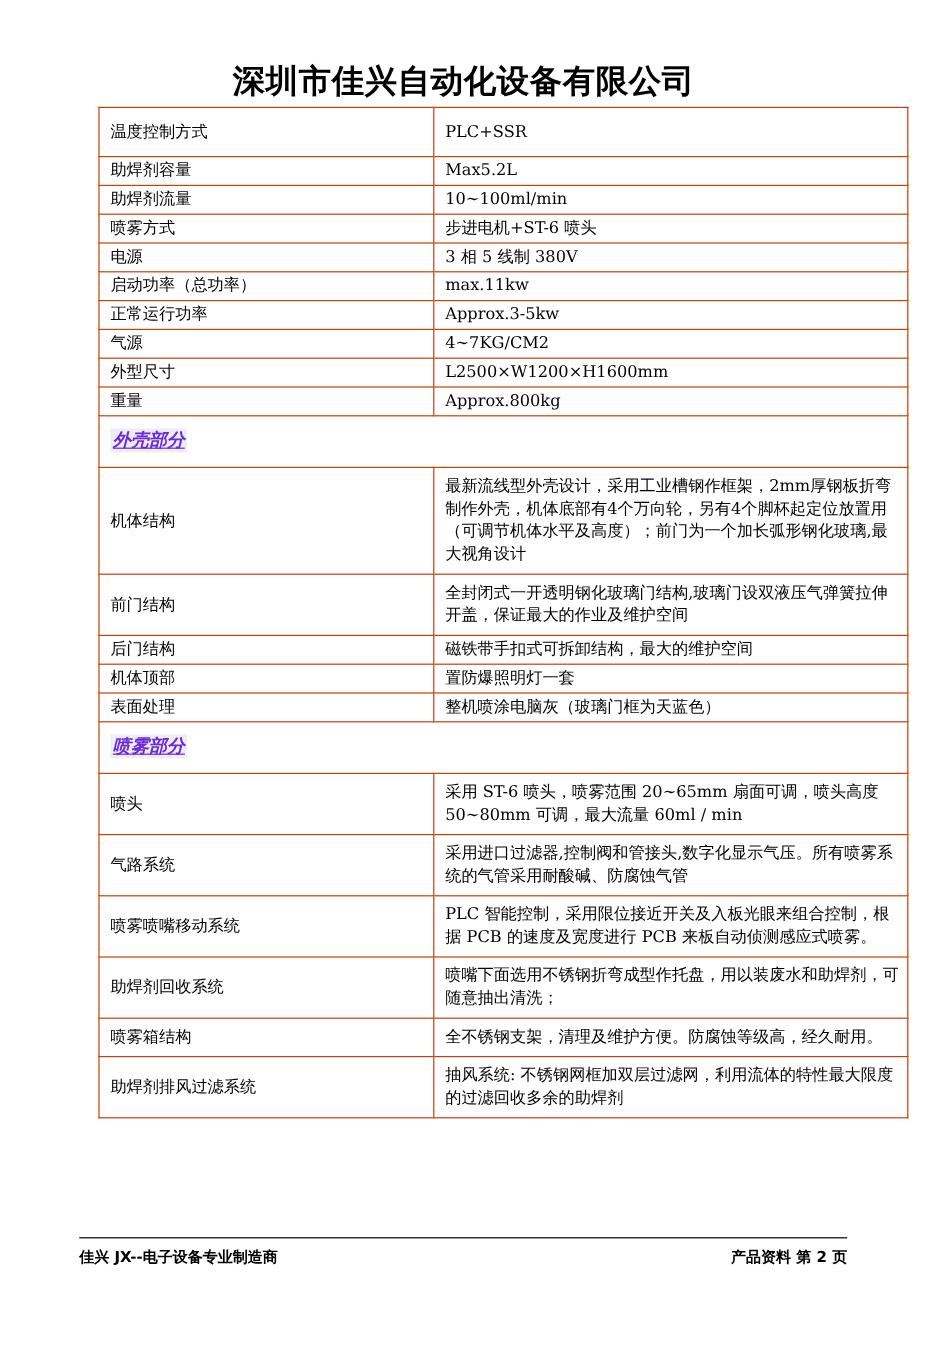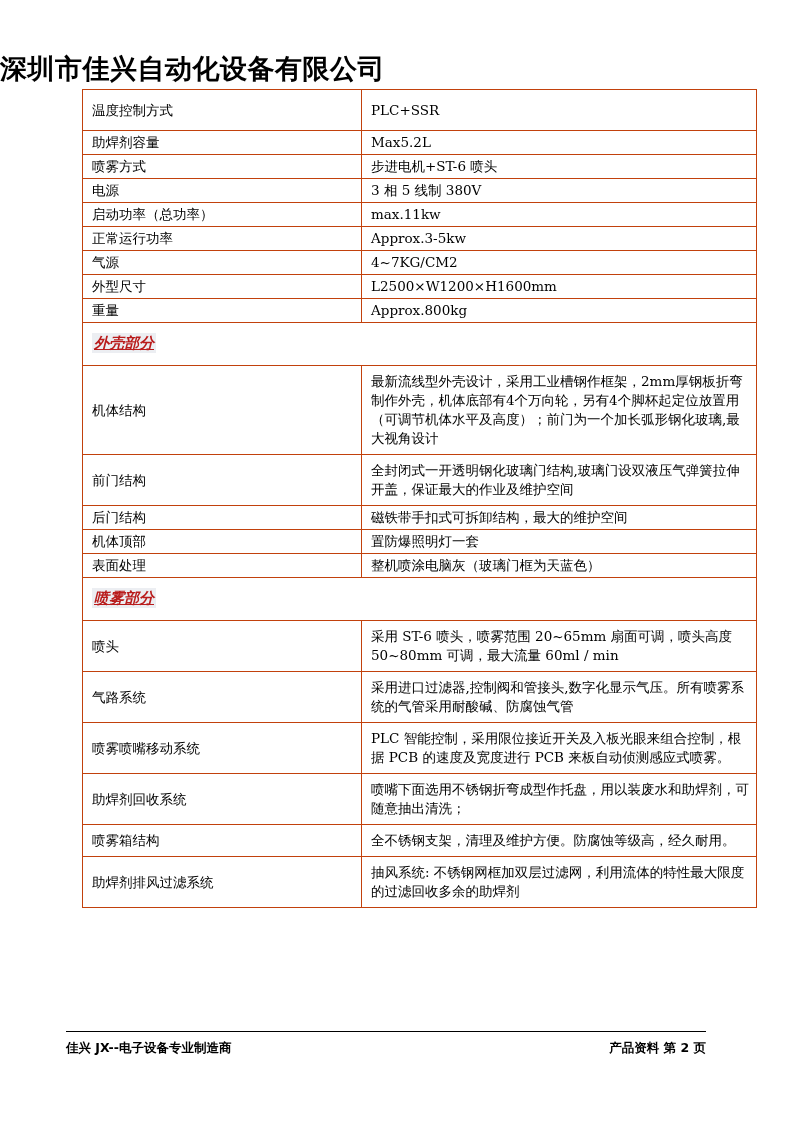--- a/index.html
+++ b/index.html
@@ -23,27 +23,28 @@
     padding: 0;
     background: #ffffff;
   }
 
   
   .doc-title {
     position: absolute;
     top: 52px;
     left: 0;
     width: 687px;
-    text-align: left;
+    text-align: center;
     font-family: "DejaVu Serif", "Liberation Serif", serif;
     font-weight: bold;
     font-size: 27px;
     line-height: 34px;
     letter-spacing: 0.5px;
     white-space: nowrap;
+    padding-left: 43px;
   }
 
   
   .spec-table {
     position: absolute;
     top: 89px;
     left: 82px;
     width: 640px;
     border-collapse: collapse;
     table-layout: fixed;
@@ -76,21 +77,21 @@
     padding-bottom: 6px;
   }
 
   
   tr.section-row td {
     padding: 7px 9px 9px 9px;
     height: 26px;
   }
   .section-title {
     display: inline-block;
-    color: #b91c1c;
+    color: #6d28d9;
     font-weight: bold;
     font-style: italic;
     text-decoration: underline;
     font-size: 15px;
     line-height: 20px;
     background: #eceef2;
     padding: 0 2px;
     font-family: "DejaVu Serif", "Liberation Serif", serif;
   }
 
@@ -124,20 +125,24 @@
     <tbody>
         <tr class="r-tall">
           <td class="label">温度控制方式</td>
           <td class="value">PLC+SSR</td>
         </tr>
         <tr class="r-compact">
           <td class="label">助焊剂容量</td>
           <td class="value">Max5.2L</td>
         </tr>
         <tr class="r-compact">
+          <td class="label">助焊剂流量</td>
+          <td class="value">10~100ml/min</td>
+        </tr>
+        <tr class="r-compact">
           <td class="label">喷雾方式</td>
           <td class="value">步进电机+ST-6 喷头</td>
         </tr>
         <tr class="r-compact">
           <td class="label">电源</td>
           <td class="value">3 相 5 线制  380V</td>
         </tr>
         <tr class="r-compact">
           <td class="label">启动功率（总功率）</td>
           <td class="value">max.11kw</td>

